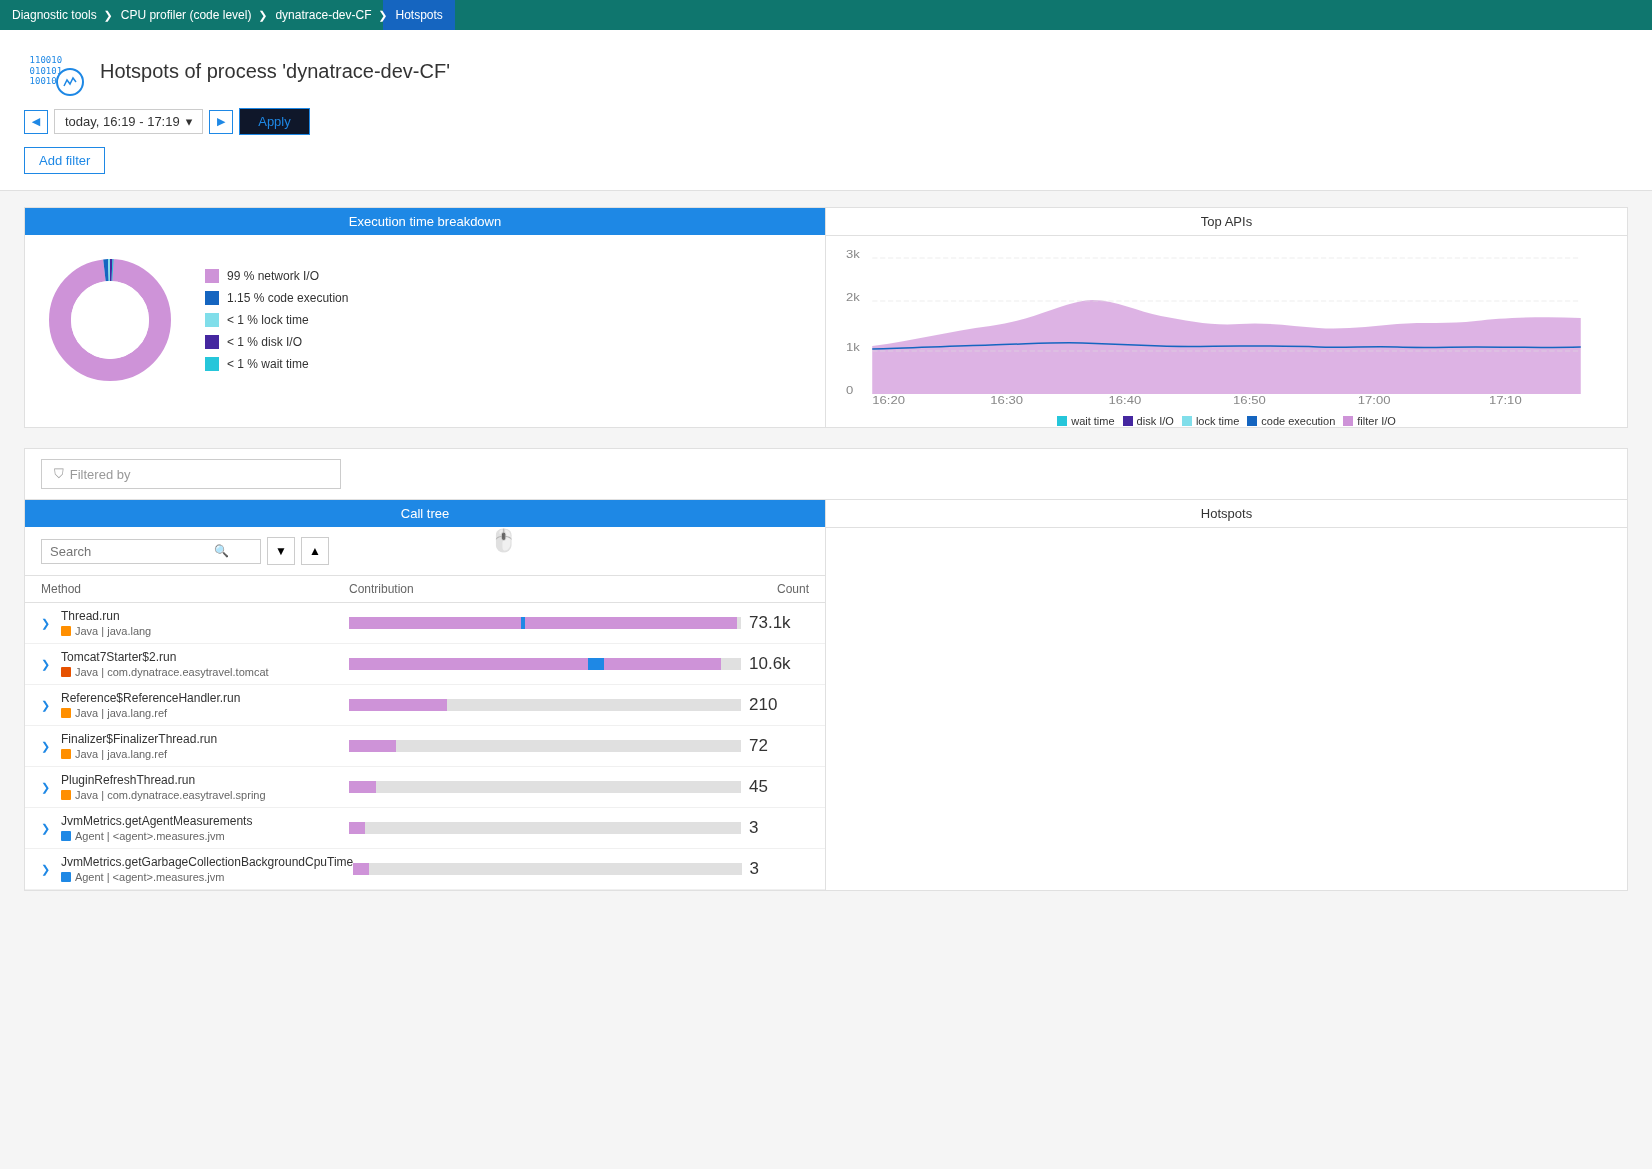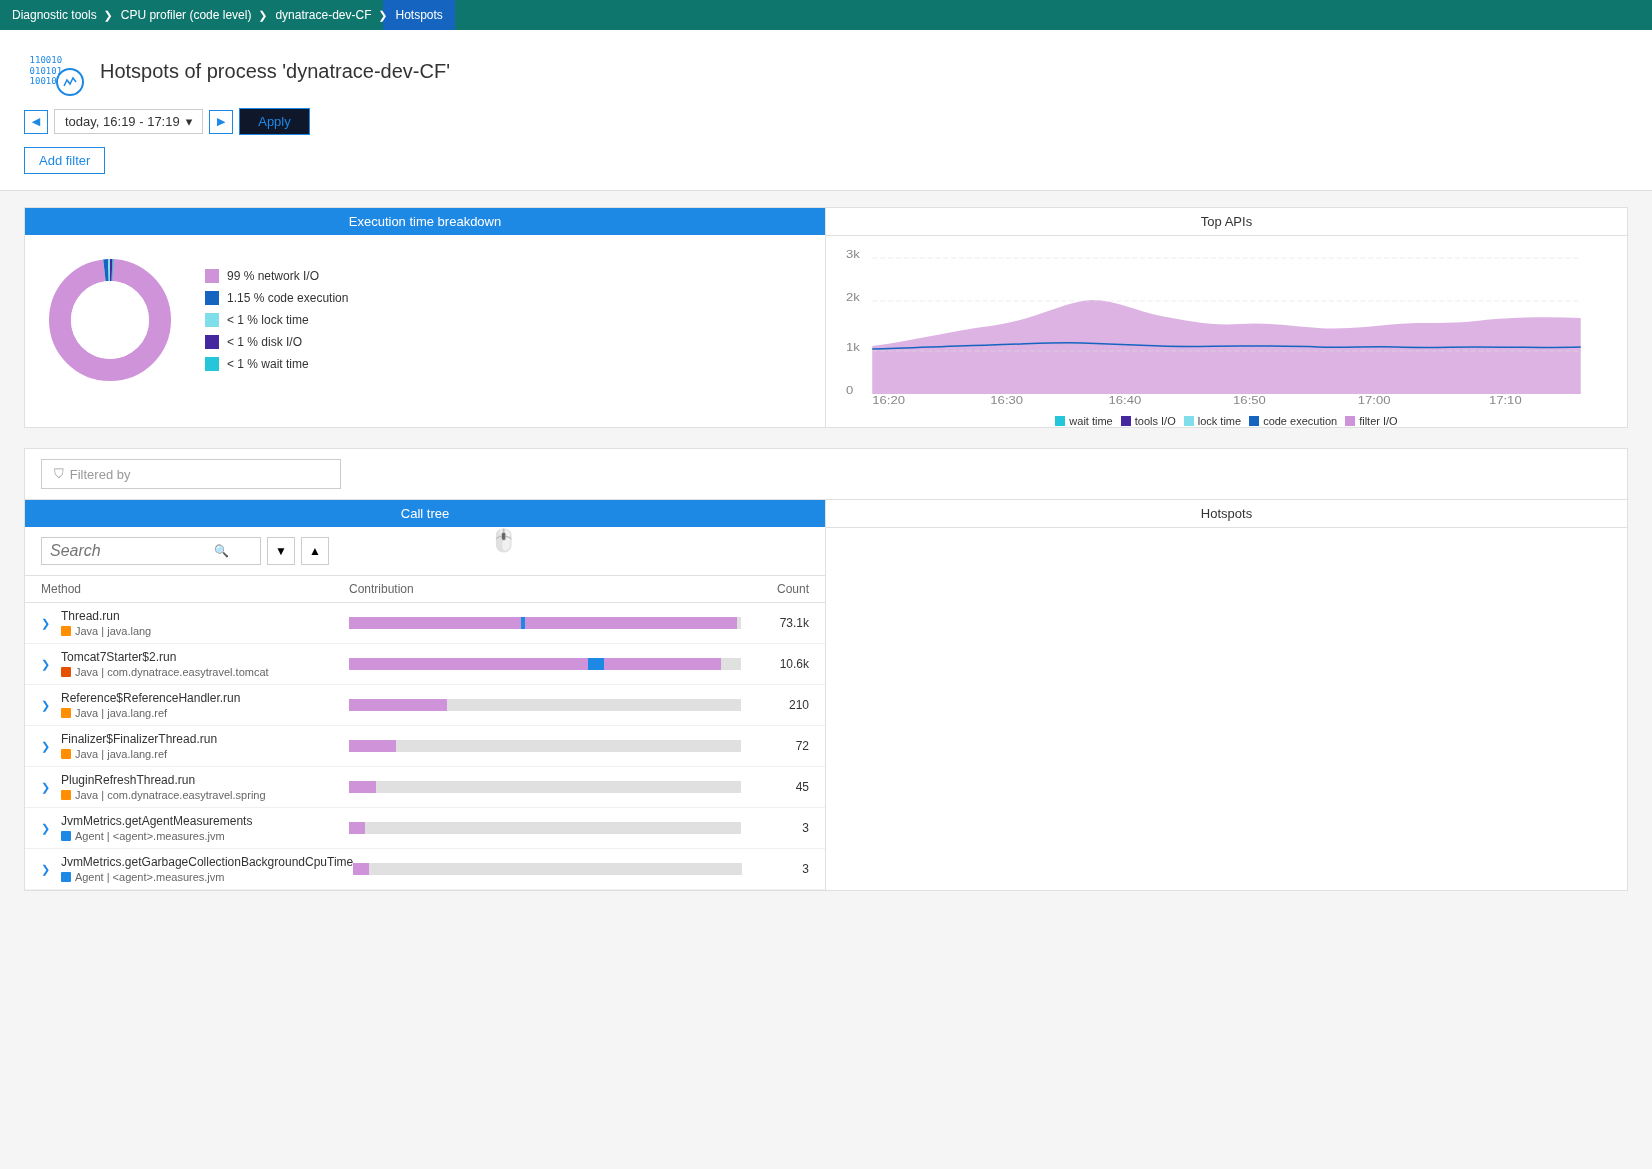--- a/index.html
+++ b/index.html
@@ -242,23 +242,22 @@
       border: 1px solid #ccc;
       display: flex;
       align-items: center;
       padding: 4px 8px;
       gap: 4px;
       width: 220px;
     }
     .search-input-wrap input {
       border: none;
       outline: none;
-      font-size: 16px;
+      font-size: 13px;
       width: 160px;
-      font-style: italic;
     }
     .sort-btn {
       border: 1px solid #ccc;
       background: #fff;
       width: 28px;
       height: 28px;
       cursor: pointer;
       display: flex;
       align-items: center;
       justify-content: center;
@@ -326,22 +325,21 @@
       background: #ce93d8;
     }
     .contribution-bar-fill2 {
       height: 100%;
       position: absolute;
       top: 0;
       background: #1e88e5;
     }
     .col-count-val {
       width: 60px;
-      text-align: right;
-      font-size: 12px;
+      font-size: 17px;
       color: #333;
     }
   </style>
 </head>
 <body>
 
 <nav class="breadcrumb">
   <div class="breadcrumb-item">
     <span>Diagnostic tools</span>
   </div>
@@ -460,21 +458,21 @@
           <text x="490" y="158" font-size="10" fill="#888">17:10</text>
         </svg>
         
         <div class="chart-legend">
           <div class="chart-legend-item">
             <div class="chart-legend-dot" style="background:#26c6da;"></div>
             <span>wait time</span>
           </div>
           <div class="chart-legend-item">
             <div class="chart-legend-dot" style="background:#4527a0;"></div>
-            <span>tools I/O</span>
+            <span>disk I/O</span>
           </div>
           <div class="chart-legend-item">
             <div class="chart-legend-dot" style="background:#80deea;"></div>
             <span>lock time</span>
           </div>
           <div class="chart-legend-item">
             <div class="chart-legend-dot" style="background:#1565c0;"></div>
             <span>code execution</span>
           </div>
           <div class="chart-legend-item">

